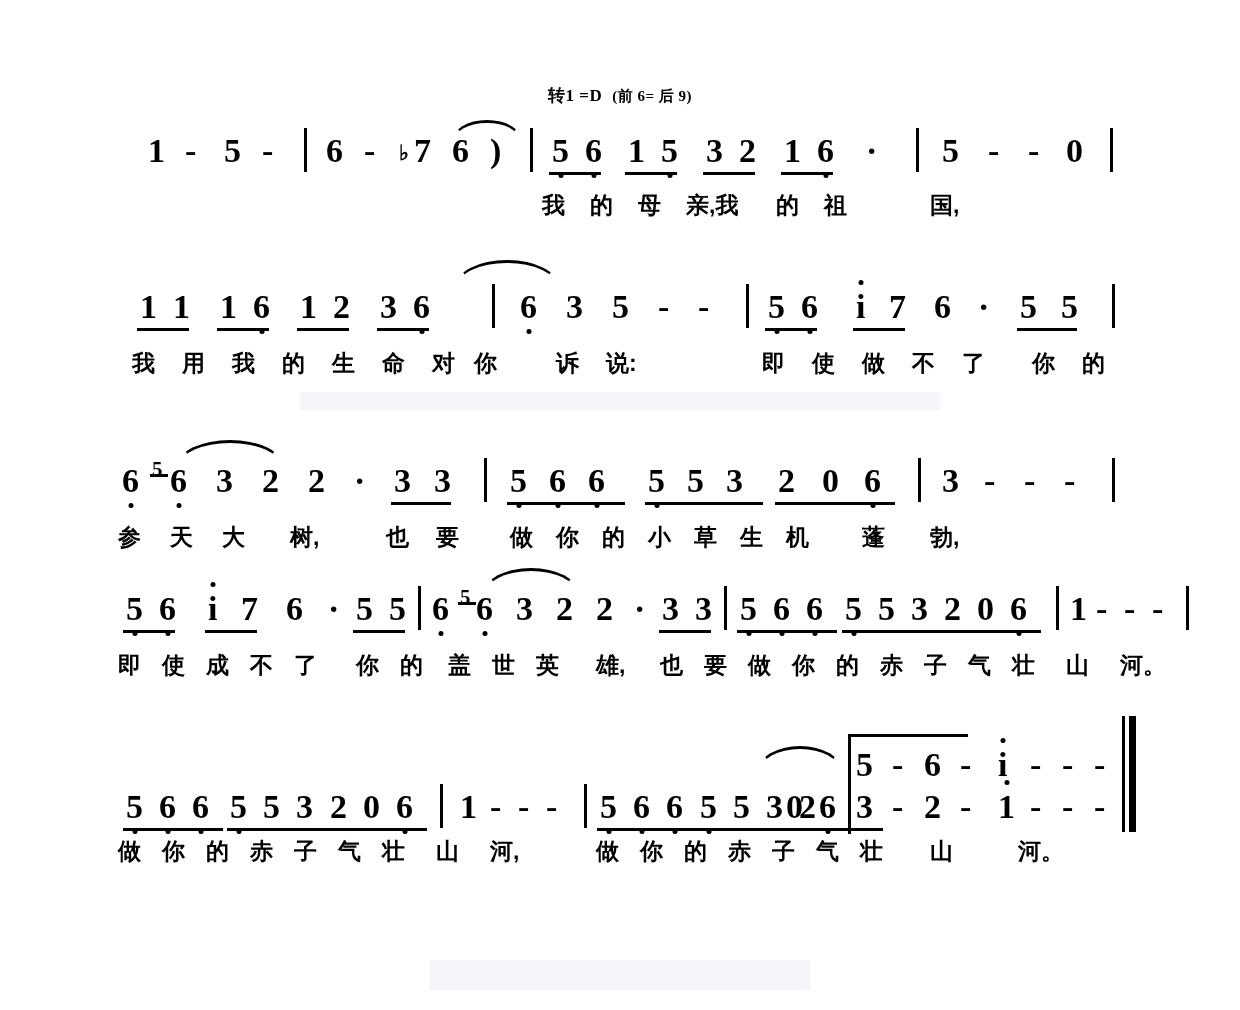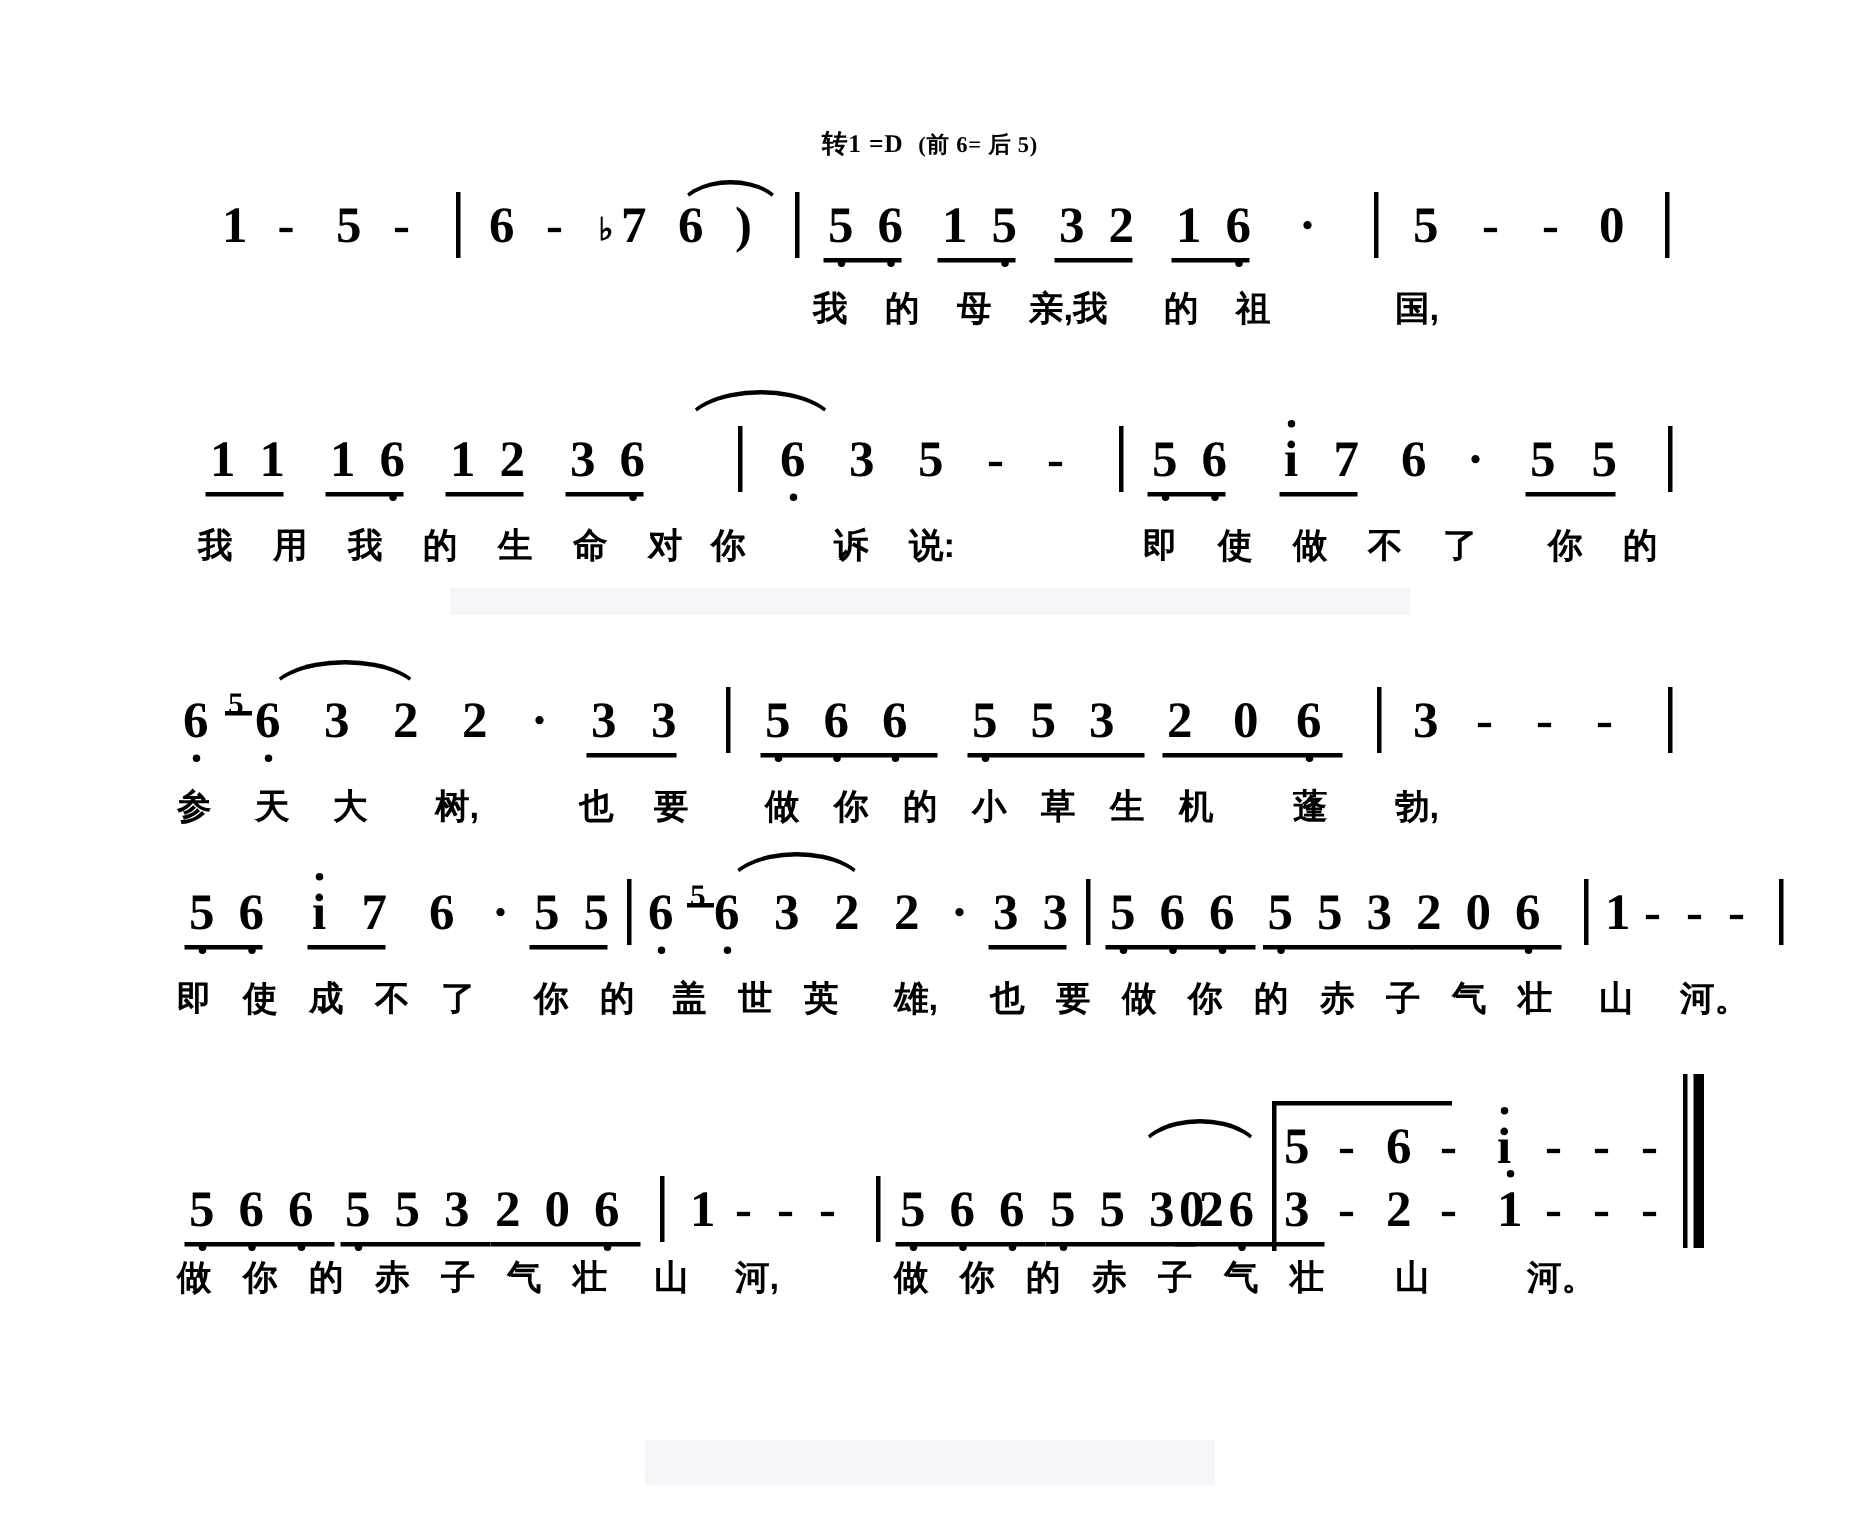--- a/index.html
+++ b/index.html
@@ -156,21 +156,21 @@
 </style>
 </head>
 <body>
 
 <div class="sheet">
 
   <div class="wash" style="left:300px;top:392px;width:640px;height:18px;"></div>
   <div class="wash" style="left:430px;top:960px;width:380px;height:30px;"></div>
 
   <div class="key-header">
-    <span>转1 =D</span><span class="paren">(前 6= 后 5)</span>
+    <span>转1 =D</span><span class="paren">(前 6= 后 9)</span>
   </div>
 
   <div class="line" style="top:122px;height:110px;">
     <div class="notes">
       <span class="n" style="left:148px;top:12px;">1</span>
       <span class="n" style="left:185px;top:12px;">-</span>
       <span class="n" style="left:224px;top:12px;">5</span>
       <span class="n" style="left:262px;top:12px;">-</span>
 
       <div class="bar" style="left:304px;top:6px;height:44px;"></div>

